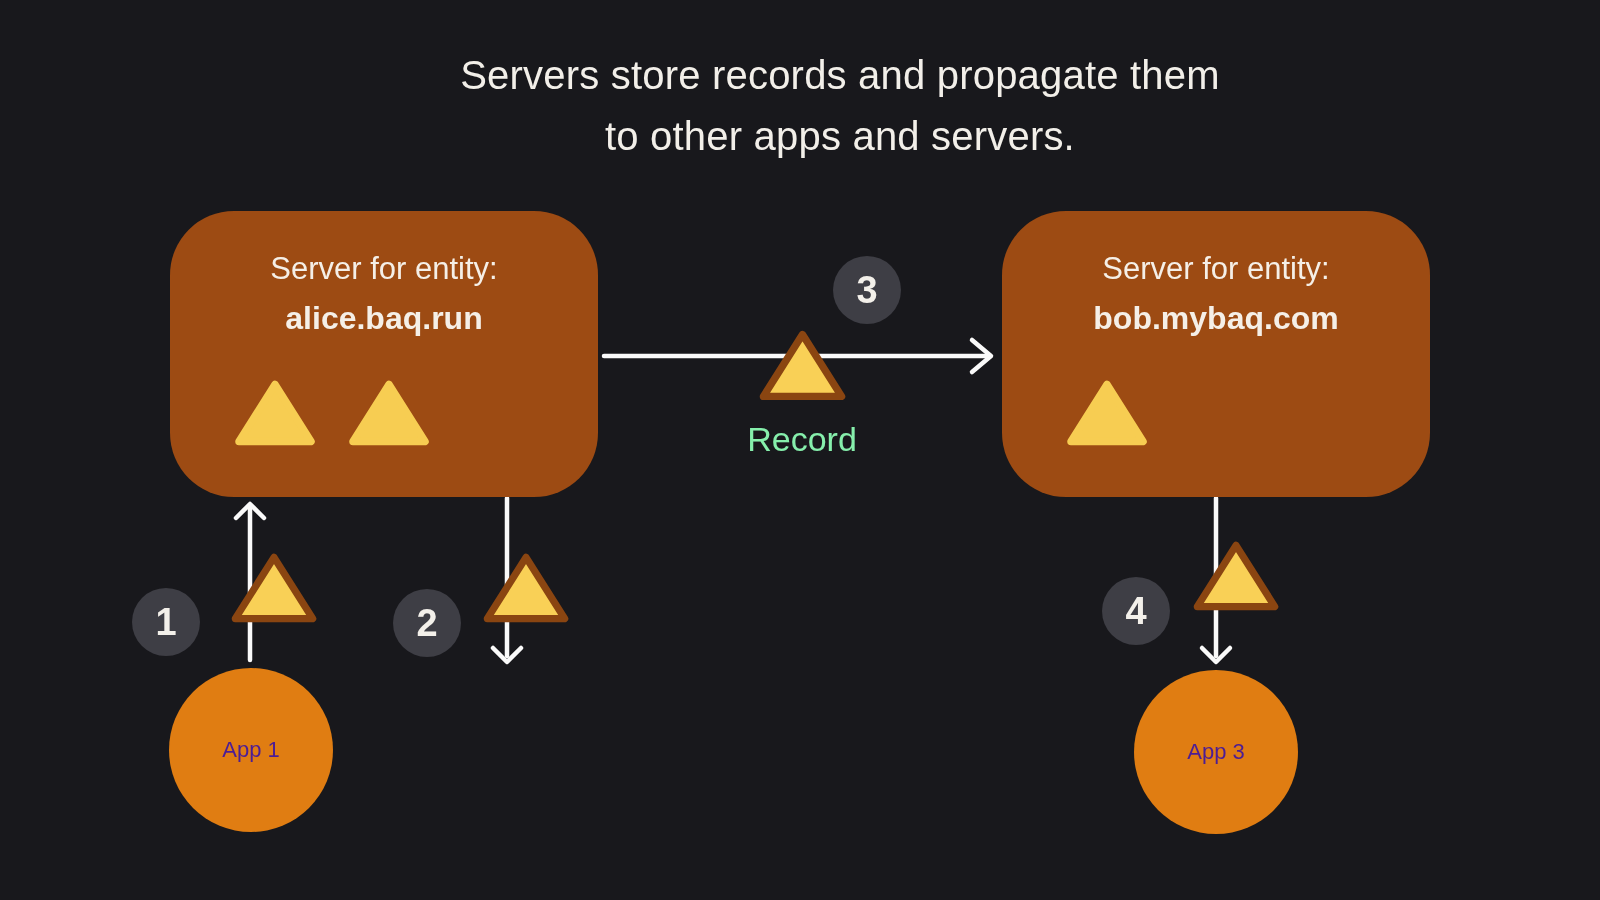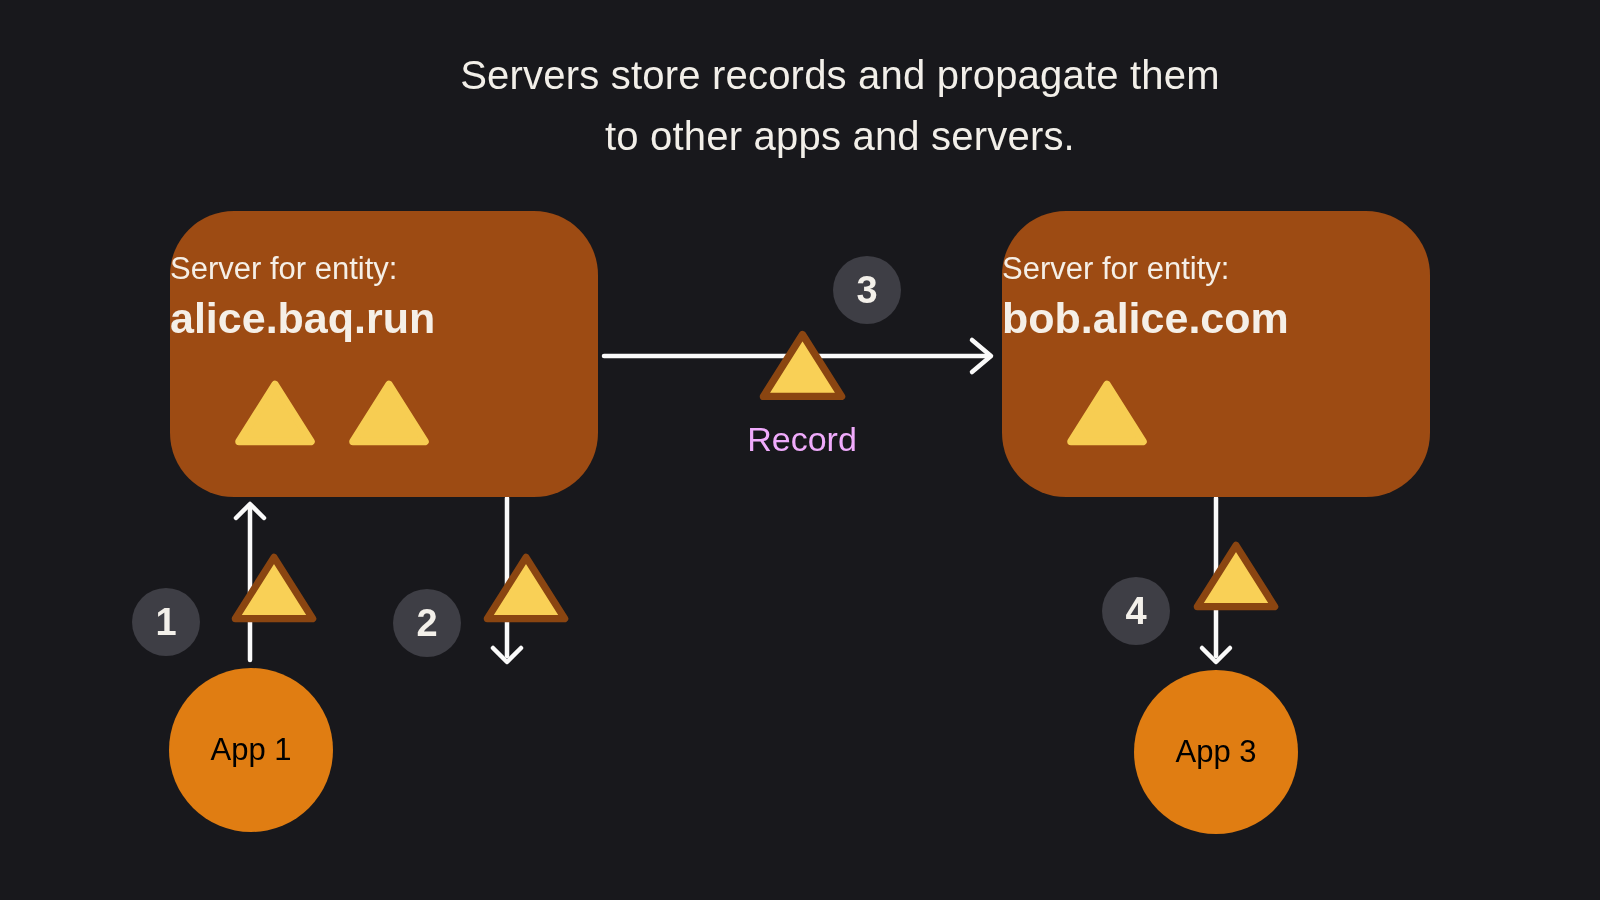--- a/index.html
+++ b/index.html
@@ -49,32 +49,33 @@
   }
 
   
   .server {
     position: absolute;
     width: 428px;
     height: 286px;
     background: #9d4b13;
     border-radius: 64px;
     color: #f5efe7;
+    text-align: center;
   }
   .server-left  { left: 170px;  top: 211px; }
   .server-right { left: 1002px; top: 211px; }
   .server-role {
     margin-top: 38px;
     font-size: 31px;
     line-height: 40px;
     font-weight: 400;
   }
   .server-entity {
     margin-top: 9px;
-    font-size: 43px;
+    font-size: 32px;
     line-height: 40px;
     font-weight: 700;
   }
   .server-records {
     position: absolute;
     left: 63px;
     top: 166px;
     display: flex;
     gap: 30px;
   }
@@ -124,35 +125,35 @@
   .b3 { left: 833px;  top: 256px; }
   .b4 { left: 1102px; top: 577px; }
 
   
   .record-label {
     position: absolute;
     left: 702px;
     top: 418px;
     width: 200px;
     text-align: center;
-    color: #f0abfc;
+    color: #86efac;
     font-size: 34px;
     line-height: 42px;
     font-weight: 400;
   }
 
   
   .app {
     position: absolute;
     width: 164px;
     height: 164px;
     border-radius: 50%;
     background: #e07d12;
-    color: #000000;
-    font-size: 31px;
+    color: #4c1d95;
+    font-size: 22px;
     text-align: center;
     line-height: 164px;
     font-weight: 400;
   }
   .a1 { left: 169px;  top: 668px; }
   .a2 { left: 427px;  top: 668px; }
   .a3 { left: 1134px; top: 670px; }
 </style>
 </head>
 <body>
@@ -191,21 +192,21 @@
           <polygon points="50,9 93,77 7,77"></polygon>
         </svg>
         <svg viewBox="0 0 100 86" class="tri-flat">
           <polygon points="50,9 93,77 7,77"></polygon>
         </svg>
       </div>
   </div>
 
   <div class="server server-right">
     <div class="server-role">Server for entity:</div>
-    <div class="server-entity">bob.alice.com</div>
+    <div class="server-entity">bob.mybaq.com</div>
     <div class="server-records">
         <svg viewBox="0 0 100 86" class="tri-flat">
           <polygon points="50,9 93,77 7,77"></polygon>
         </svg>
       </div>
   </div>
 
   <svg class="tri-free t1" viewBox="0 0 100 86" xmlns="http://www.w3.org/2000/svg">
     <polygon points="50,9 93,77 7,77"></polygon>
   </svg>

